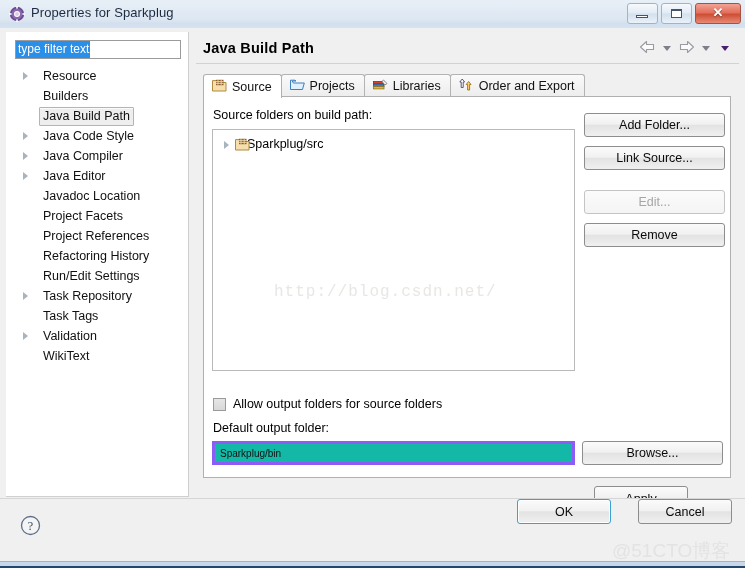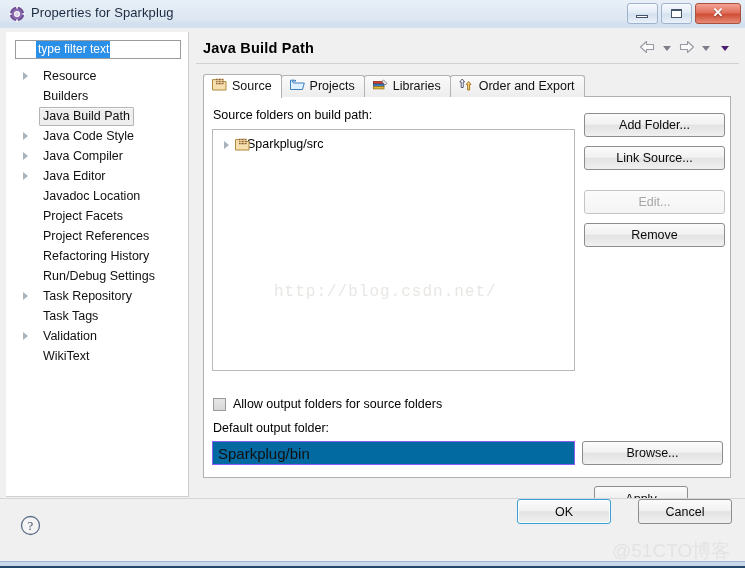--- a/index.html
+++ b/index.html
@@ -121,21 +121,20 @@
     overflow: hidden;
   }
   .filtertext {
     display: inline-block;
     background: #2a8fe8;
     color: #ffffff;
     font-size: 12px;
     line-height: 17px;
     padding: 0 1px 0 2px;
     white-space: nowrap;
-    margin-left: 20px;
   }
   .tree {
     position: absolute;
     left: 0; top: 34px;
     width: 183px;
   }
   .tree-item {
     position: relative;
     height: 20px;
     line-height: 20px;
@@ -206,21 +205,21 @@
   .navarrows .caret.filled {
     border-top-color: #4a1f6d;
   }
 
   
   .tabstrip {
     position: absolute;
     left: 7px; top: 42px;
     height: 23px;
     display: flex;
-    align-items: center;
+    align-items: flex-start;
     z-index: 3;
   }
   .tab {
     height: 22px;
     display: flex;
     align-items: center;
     gap: 5px;
     padding: 0 9px 0 8px;
     border: 1px solid #b3b3b3;
     border-bottom: none;
@@ -337,24 +336,24 @@
   }
   .outrow {
     position: absolute;
     left: 8px; top: 344px;
     display: flex;
     gap: 7px;
     align-items: center;
   }
   .textinput {
     width: 363px; height: 24px;
-    border: 1px solid #8b5cf6;
-    background: #0369a1;
+    border: 3px solid #8b5cf6;
+    background: #14b8a6;
     font-family: "Liberation Sans", sans-serif;
-    font-size: 15px;
+    font-size: 10px;
     color: #111111;
     padding: 0 5px;
     box-sizing: border-box;
   }
 
   .apply-btn {
     position: absolute;
     left: 398px; top: 454px;
     width: 94px; height: 25px;
   }
@@ -497,21 +496,21 @@
         <div class="tree-item">
           <span class="lbl">Project Facets</span>
         </div>
         <div class="tree-item">
           <span class="lbl">Project References</span>
         </div>
         <div class="tree-item">
           <span class="lbl">Refactoring History</span>
         </div>
         <div class="tree-item">
-          <span class="lbl">Run/Debug Settings</span>
+          <span class="lbl">Run/Edit Settings</span>
         </div>
         <div class="tree-item">
           <span class="arrow"></span>
           <span class="lbl">Task Repository</span>
         </div>
         <div class="tree-item">
           <span class="lbl">Task Tags</span>
         </div>
         <div class="tree-item">
           <span class="arrow"></span>

